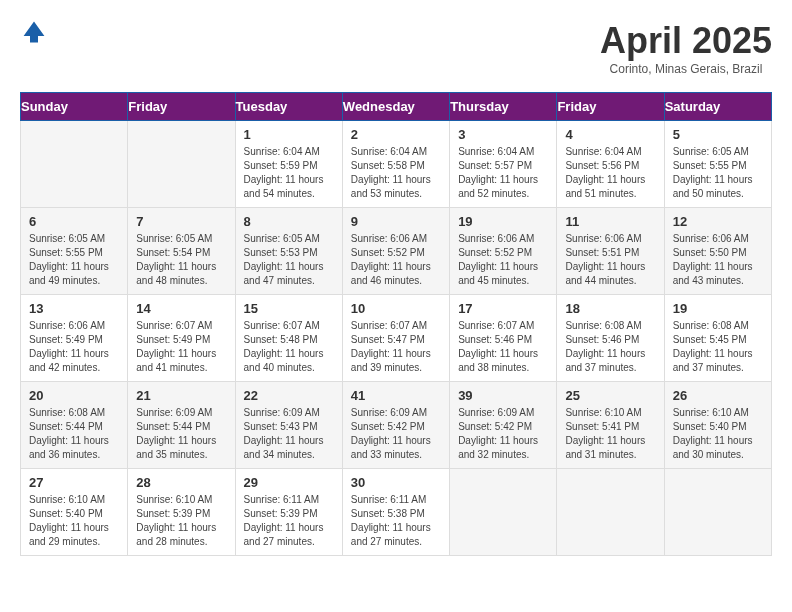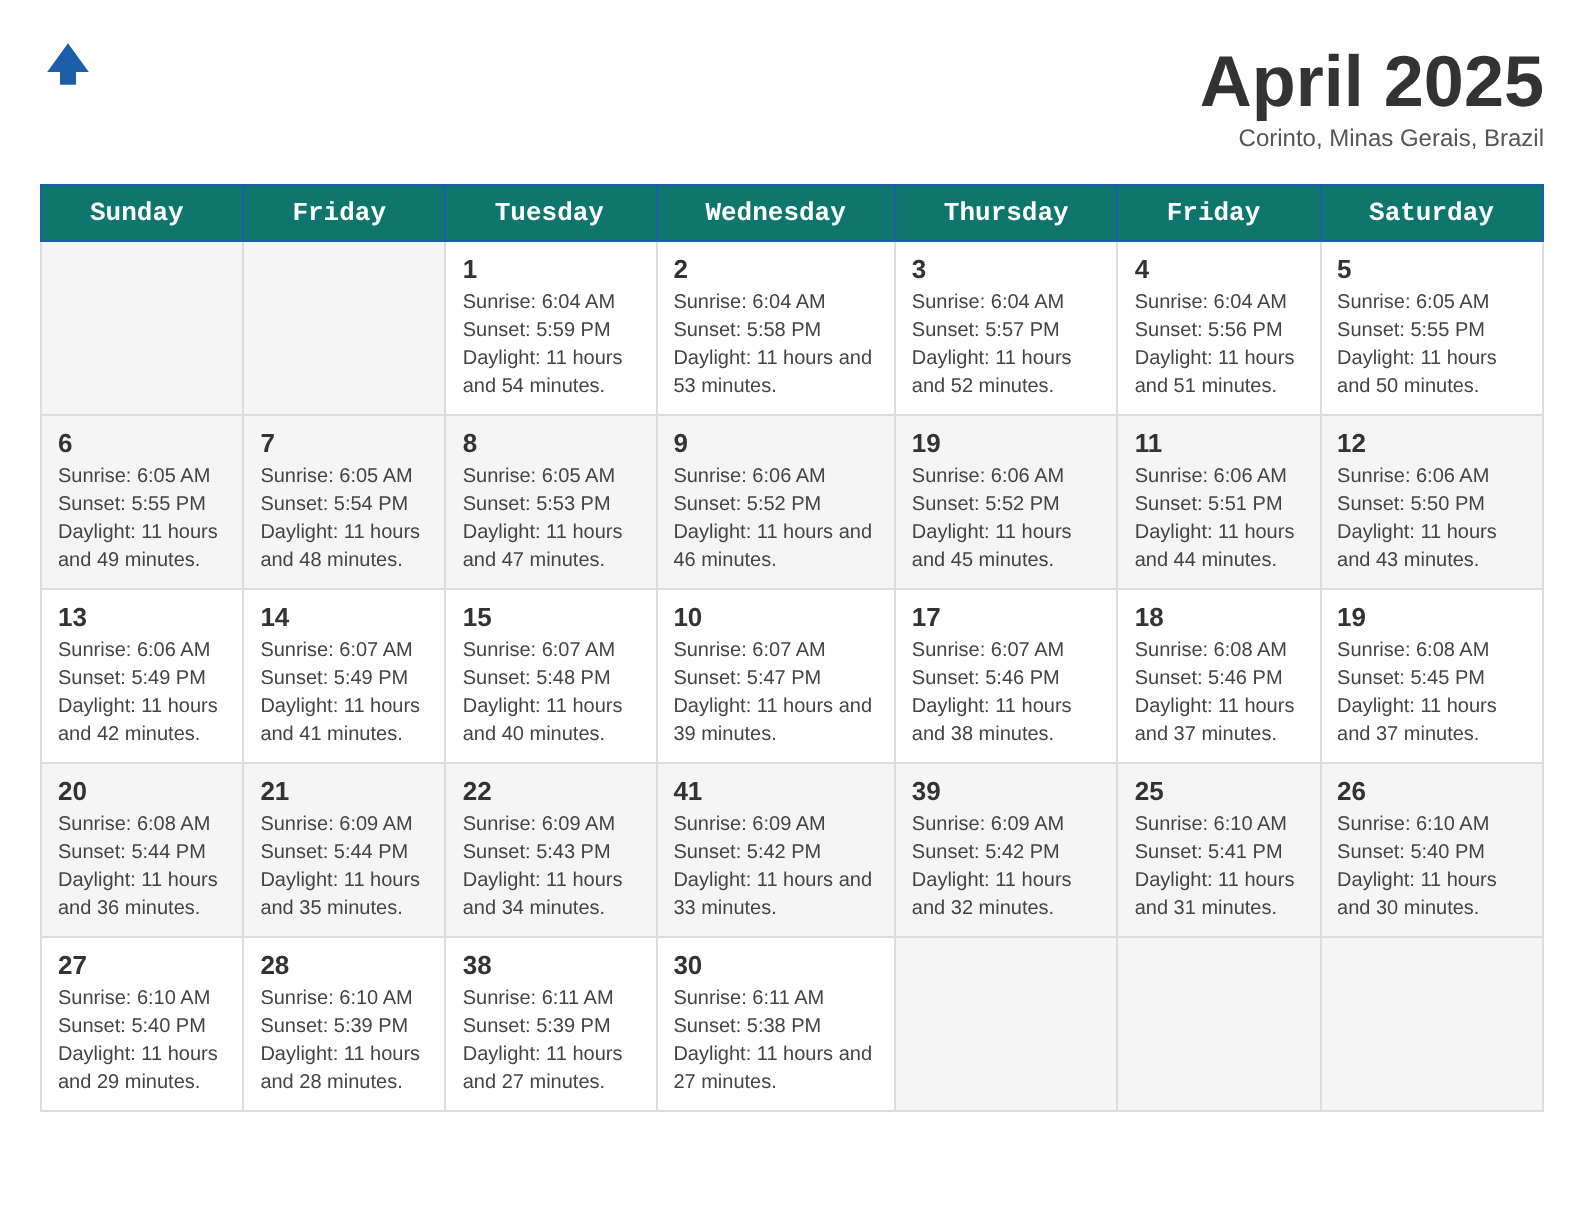--- a/index.html
+++ b/index.html
@@ -29,45 +29,44 @@
     .logo-text span {
       color: #1a5fa8;
     }
     .logo-icon {
       width: 24px;
       height: 24px;
       margin-left: 2px;
       margin-right: 4px;
     }
     .title-section {
-      text-align: right;
+      text-align: center;
     }
     .month-title {
       font-size: 36px;
       font-weight: bold;
       color: #333;
     }
     .location {
       font-size: 12px;
       color: #555;
     }
     table {
       width: 100%;
       border-collapse: collapse;
       border: 1px solid #ccc;
     }
     thead th {
-      background-color: #0f766e;
+      background-color: #701a75;
       color: white;
       font-size: 13px;
       font-weight: bold;
-      padding: 6px 24px;
+      padding: 6px 0;
       text-align: left;
       border: 1px solid #1a5fa8;
-      font-family: Liberation Mono, monospace;
     }
     td {
       vertical-align: top;
       padding: 6px 8px;
       border: 1px solid #ddd;
       width: calc(100% / 7);
       min-height: 80px;
       background: #fff;
     }
     .day-num {
@@ -244,21 +243,21 @@
       <tr>
         <td>
           <div class="day-num">27</div>
           <div class="day-detail">Sunrise: 6:10 AM<br>Sunset: 5:40 PM<br>Daylight: 11 hours and 29 minutes.</div>
         </td>
         <td>
           <div class="day-num">28</div>
           <div class="day-detail">Sunrise: 6:10 AM<br>Sunset: 5:39 PM<br>Daylight: 11 hours and 28 minutes.</div>
         </td>
         <td>
-          <div class="day-num">38</div>
+          <div class="day-num">29</div>
           <div class="day-detail">Sunrise: 6:11 AM<br>Sunset: 5:39 PM<br>Daylight: 11 hours and 27 minutes.</div>
         </td>
         <td>
           <div class="day-num">30</div>
           <div class="day-detail">Sunrise: 6:11 AM<br>Sunset: 5:38 PM<br>Daylight: 11 hours and 27 minutes.</div>
         </td>
         <td class="empty-cell"></td>
         <td class="empty-cell"></td>
         <td class="empty-cell"></td>
       </tr>

